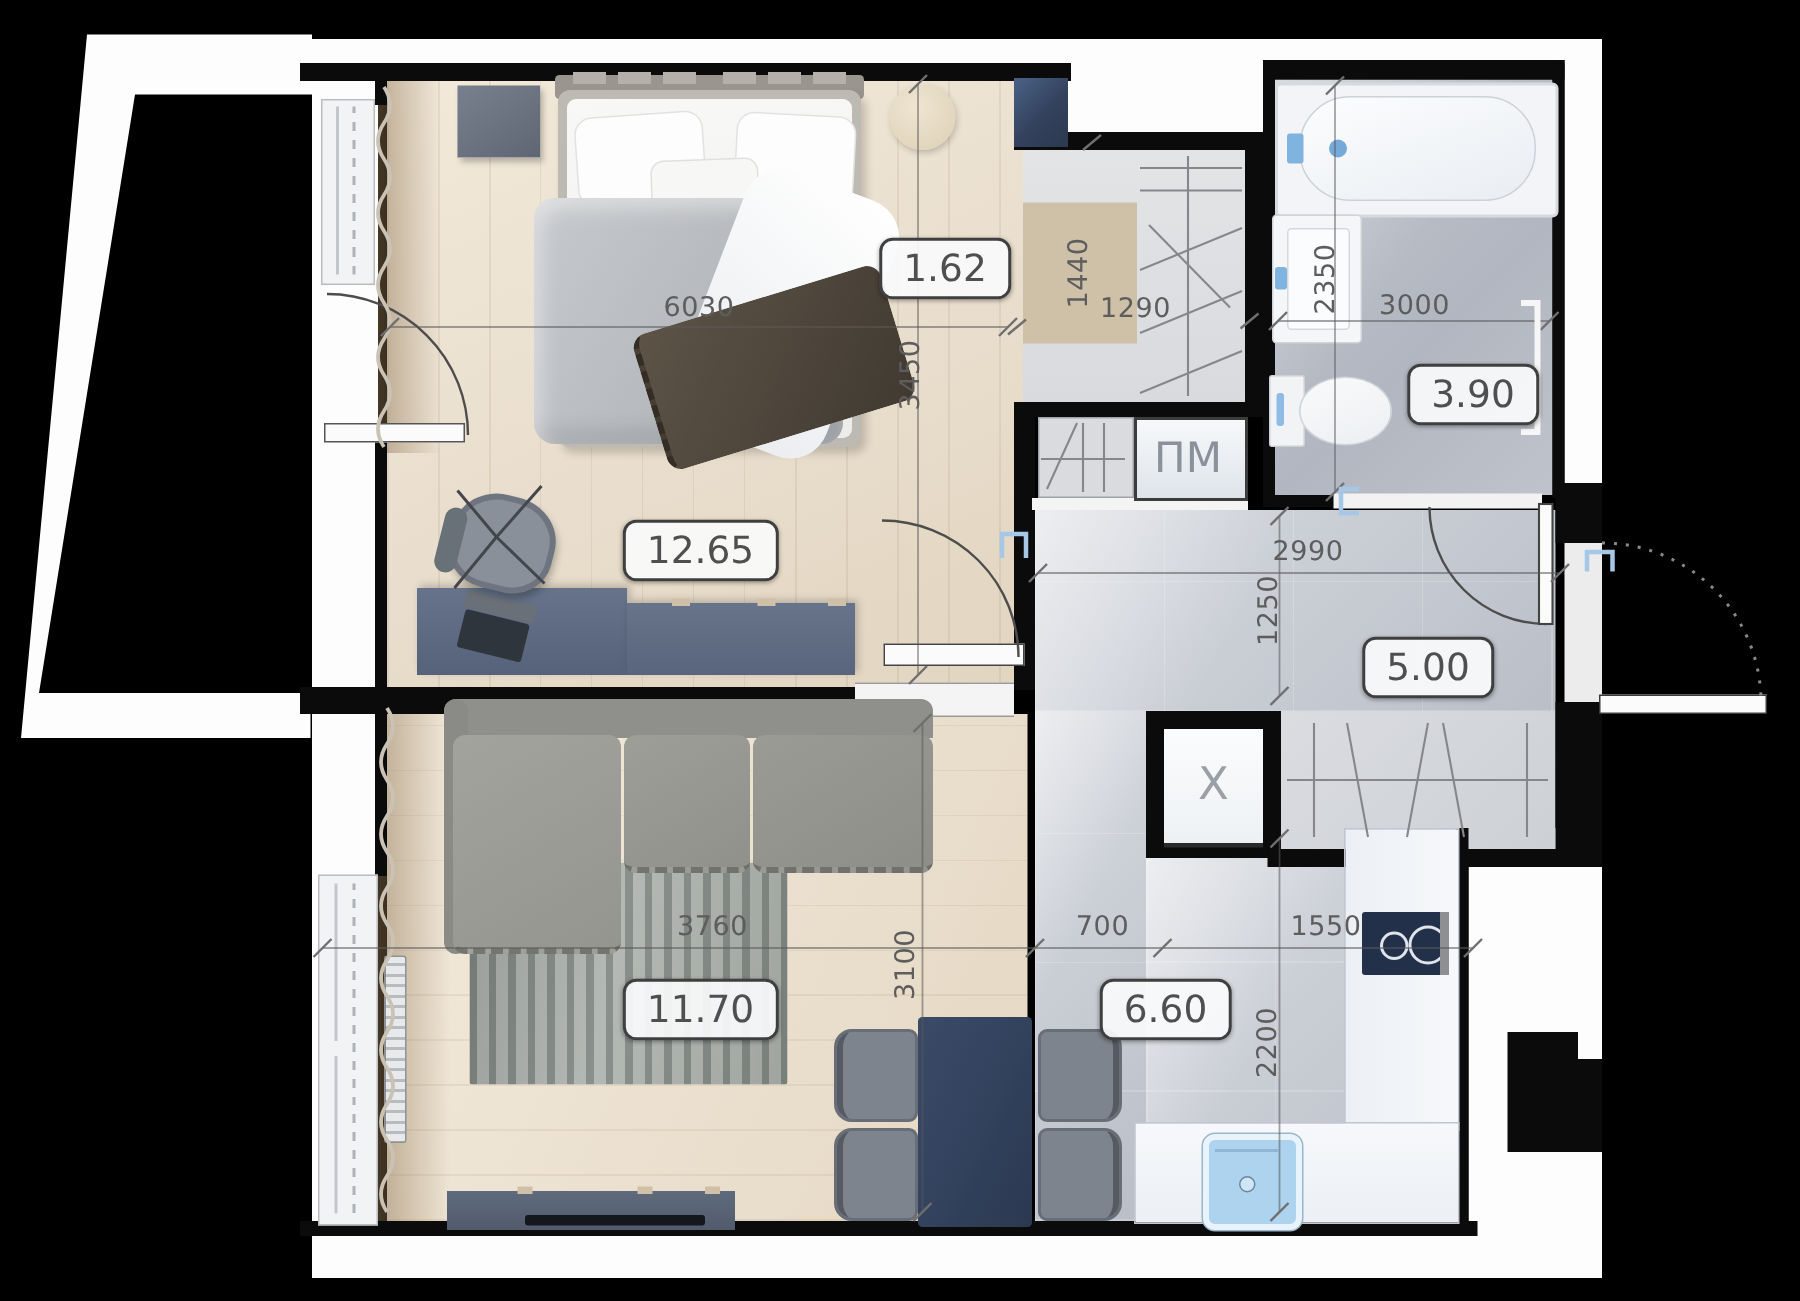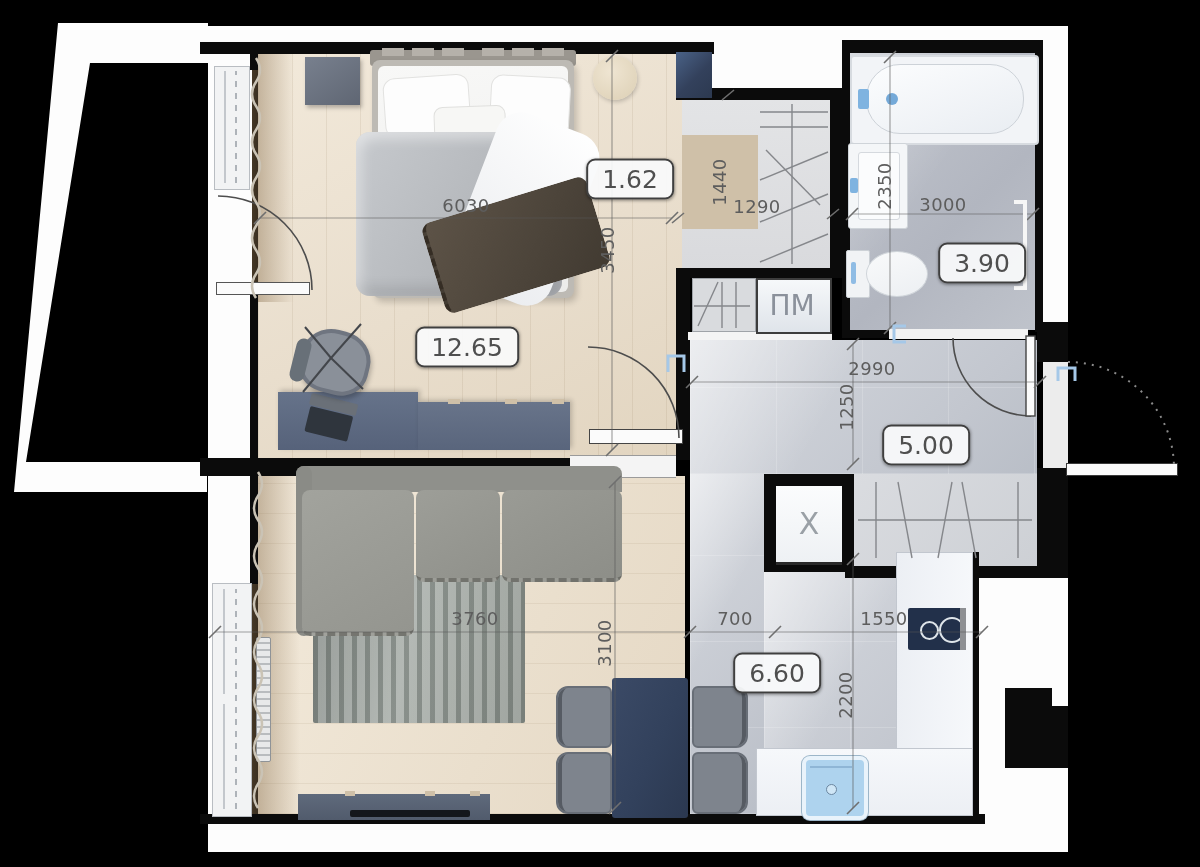--- a/index.html
+++ b/index.html
@@ -290,18 +290,19 @@
   <div class="dim" style="left:943px;top:204px">3000</div>
   <div class="dim" style="left:872px;top:368px">2990</div>
   <div class="dim vert" style="left:846px;top:407px">1250</div>
   <div class="dim" style="left:475px;top:618px">3760</div>
   <div class="dim vert" style="left:604px;top:643px">3100</div>
   <div class="dim" style="left:735px;top:618px">700</div>
   <div class="dim" style="left:884px;top:618px">1550</div>
   <div class="dim vert" style="left:845px;top:695px">2200</div>
 
   <div class="arealabel" style="left:630px;top:179px">1.62</div>
-  <div class="arealabel" style="left:467px;top:347px">12.65</div>
+  <div class="arealabel" style="left:467px;top:367px">12.65</div>
   <div class="arealabel" style="left:982px;top:263px">3.90</div>
-  <div class="arealabel" style="left:926px;top:445px">5.00</div>
+  <div class="arealabel" style="left:952px;top:445px">5.00</div>
+  <div class="arealabel" style="left:467px;top:673px">11.70</div>
   <div class="arealabel" style="left:777px;top:673px">6.60</div>
 
 </div>
 
 </body></html>

